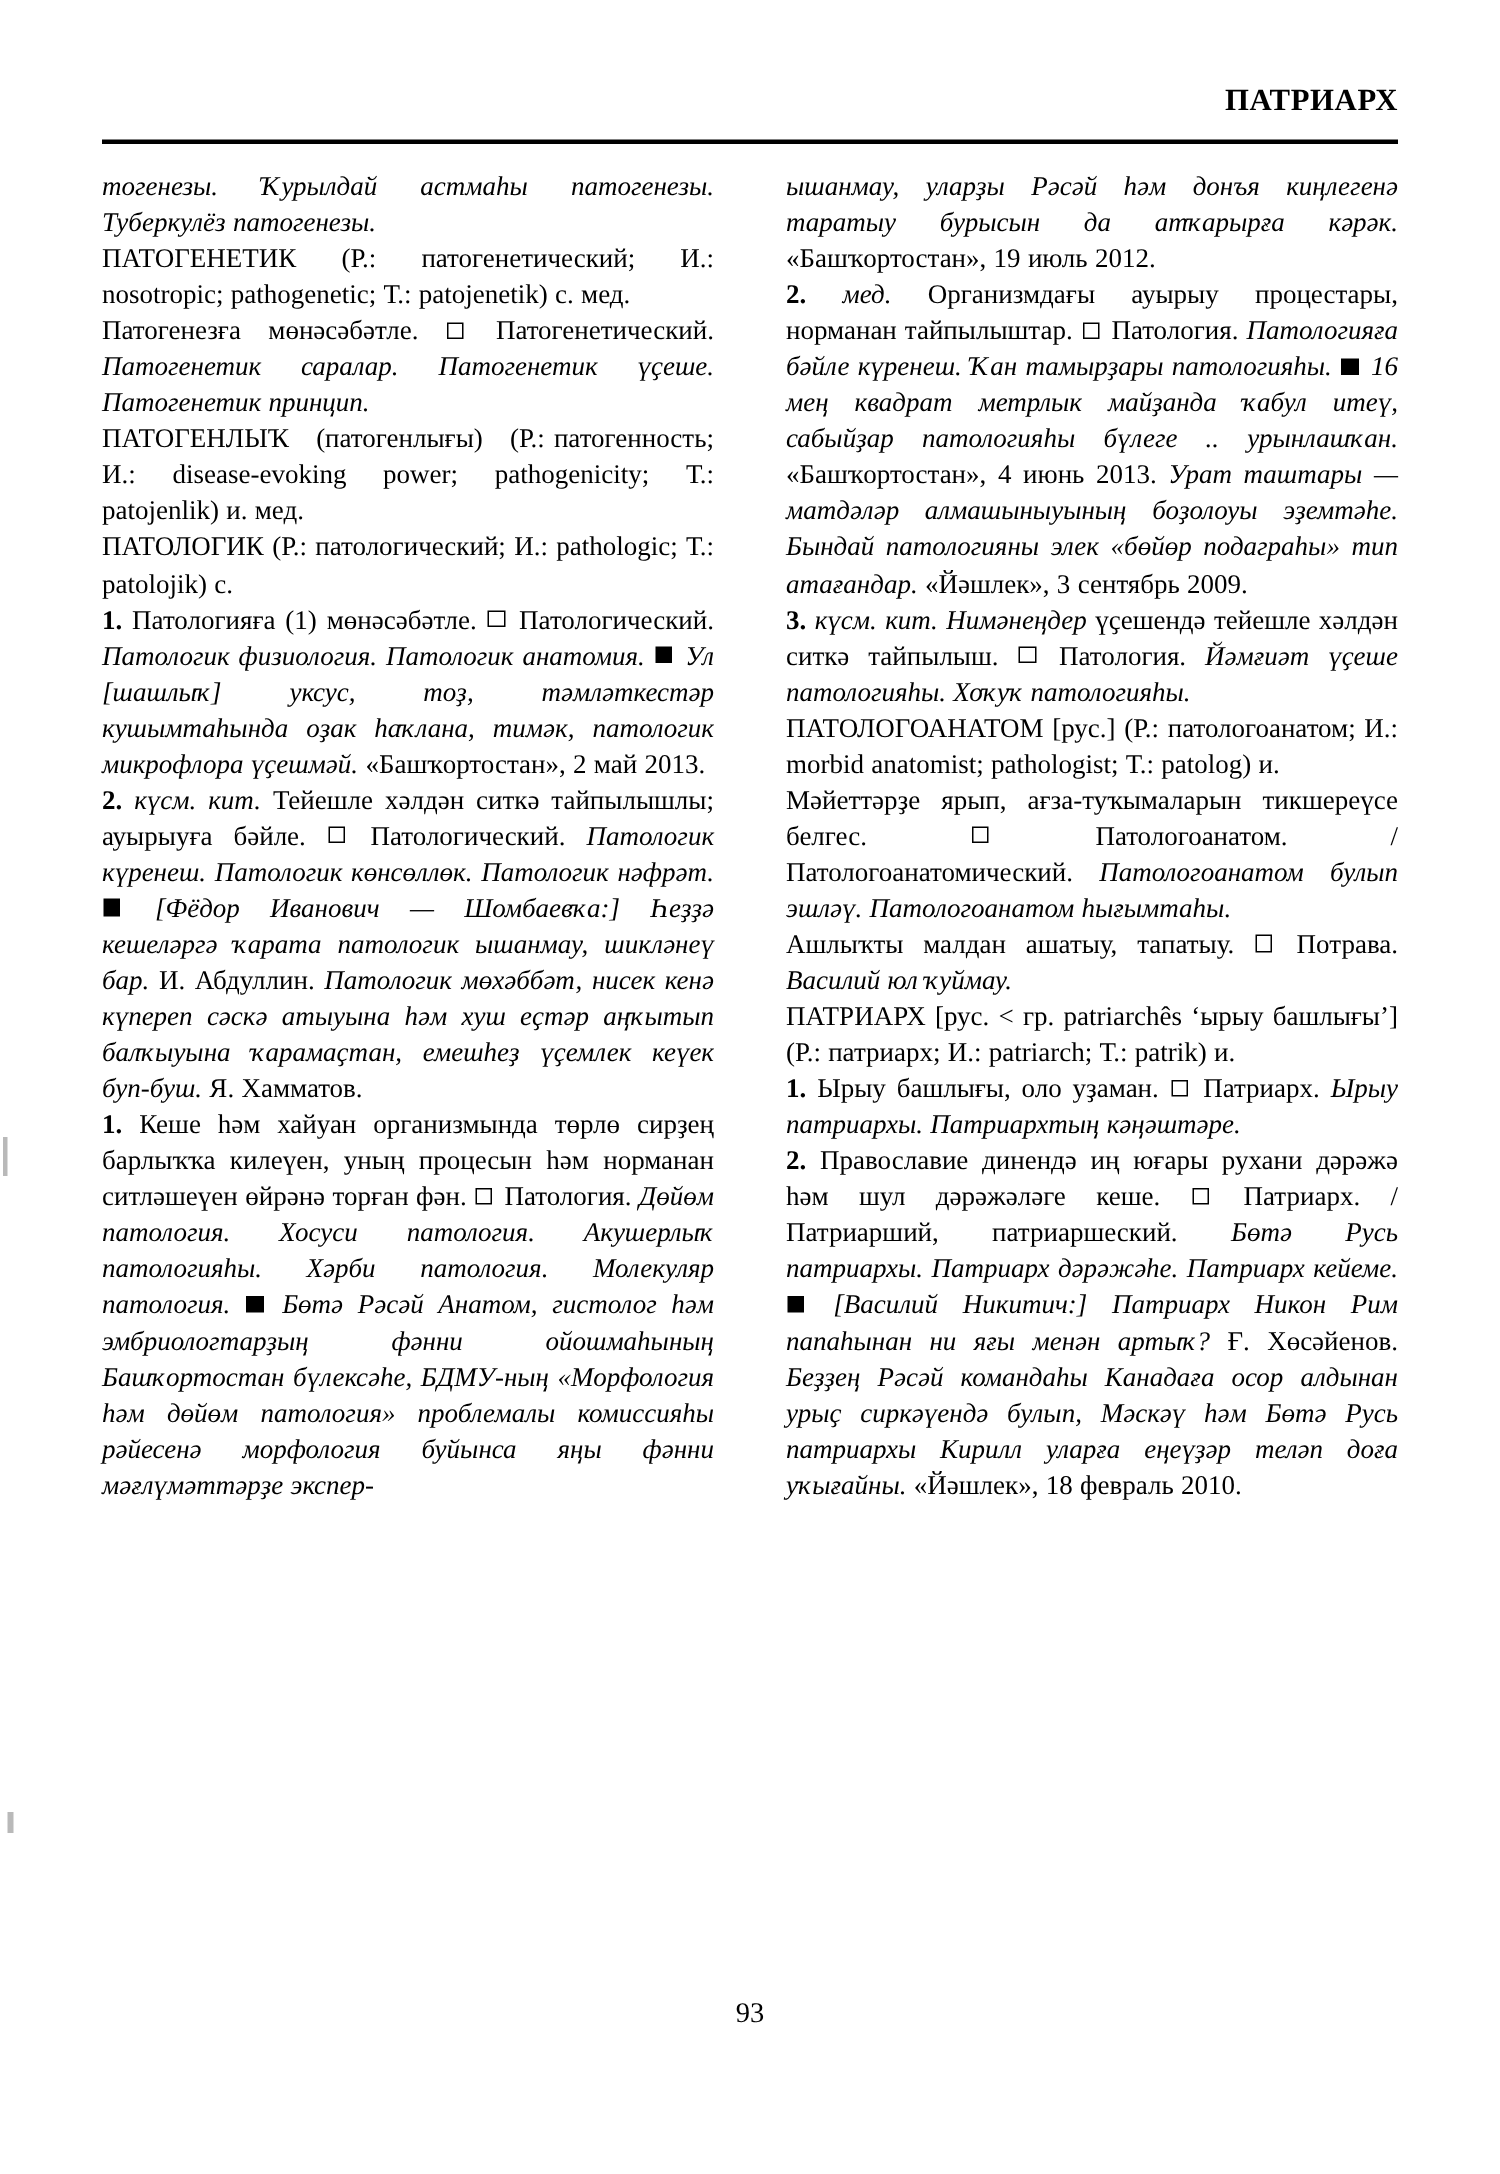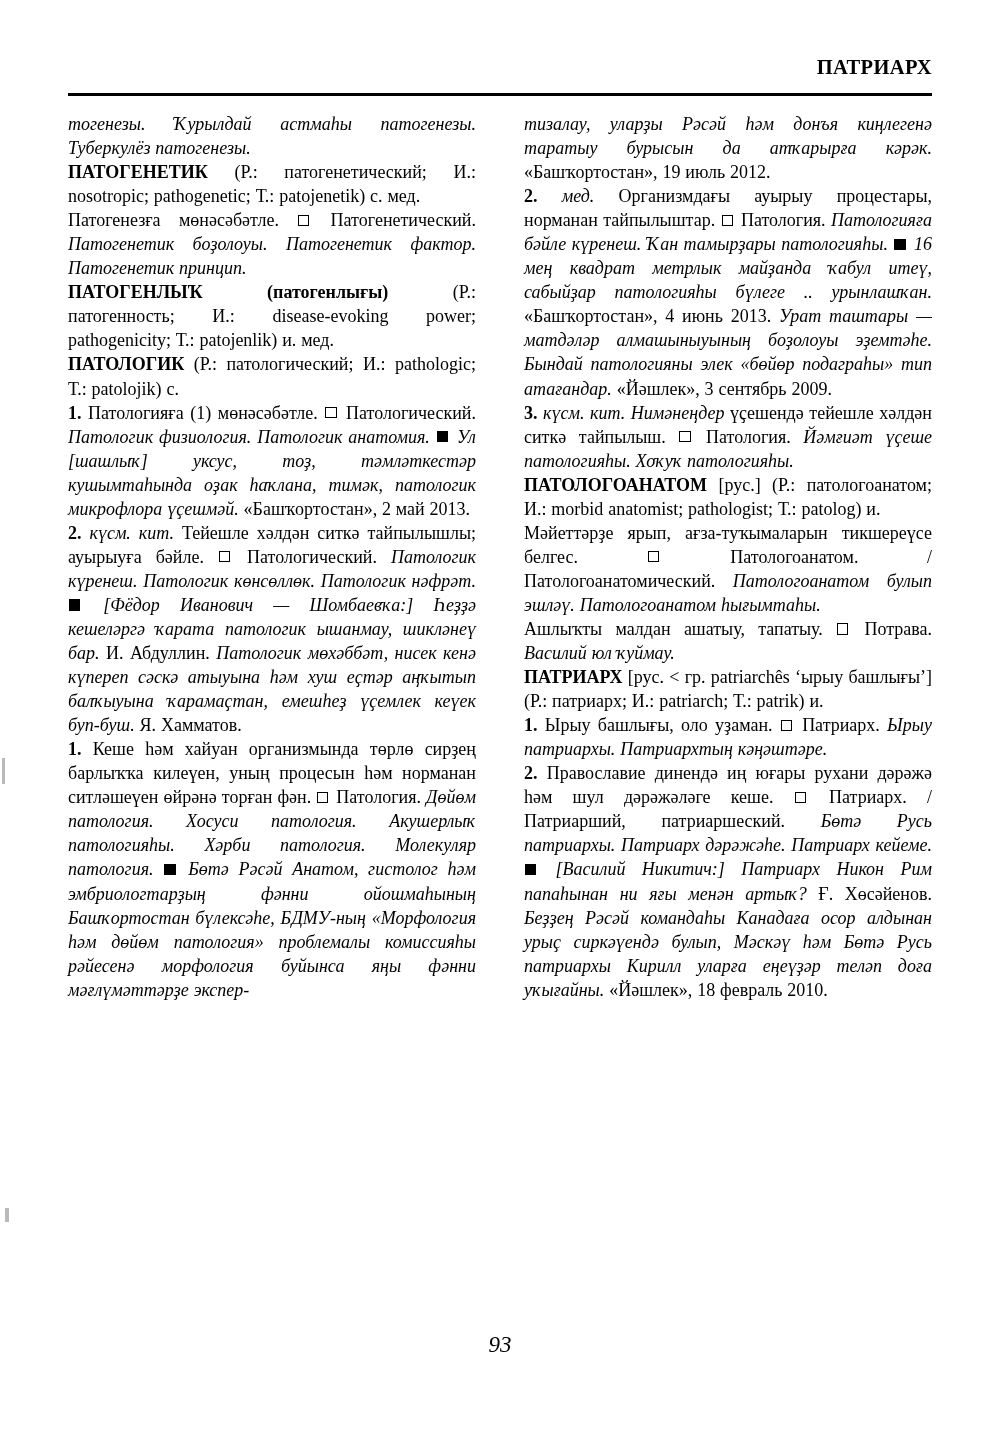--- a/index.html
+++ b/index.html
@@ -67,21 +67,21 @@
 
   .col p {
     margin: 0;
     text-indent: 0;
   }
   
   .cont { text-indent: 0; }
   
   .ind { text-indent: 22px; }
 
-  .hw        { font-weight: bold; margin-top: 32px; }
+  .hw        { font-weight: normal; margin-top: 32px; }
   .it        { font-style: italic; }
   .num       { font-weight: bold; }
 
   
   .mark-open, .mark-fill {
     display: inline-block;
     width: 0.62em;
     height: 0.62em;
     vertical-align: 0.02em;
     margin: 0 0.16em 0 0.06em;
@@ -92,22 +92,21 @@
   
   .col p { word-spacing: 0.02em; }
 
   
   .folio {
     position: absolute;
     left: 0;
     top: 1332px;
     width: 1000px;
     text-align: center;
-    font-size: 23px;
-    font-style: italic;
+    font-size: 19px;
   }
 
   
   .edge-mark {
     position: absolute;
     background: #b9b9b9;
   }
   .edge-1 { left: 2px;  top: 758px;  width: 3px; height: 26px; }
   .edge-2 { left: 5px;  top: 1208px; width: 4px; height: 14px; }
 </style>
@@ -122,38 +121,38 @@
   <div class="edge-mark edge-1"></div>
   <div class="edge-mark edge-2"></div>
 
   <div class="columns">
 
     <div class="col col-left">
 
       <p class="cont it">тогенезы. Ҡурылдай астмаһы патогенезы. Туберкулёз патогенезы.</p>
 
       <p class="ind"><span class="hw">ПАТОГЕНЕТИК</span> <span>(Р.: патогенетический; И.: nosotropic; pathogenetic; Т.: patojenetik) с. мед.</span></p>
-      <p class="ind"><span>Патогенезға мөнәсәбәтле. <span class="mark-open"></span> Патогенетический.</span> <span class="it">Патогенетик боҙолоуы. Патогенетик фактор. Патогенетик принцип.</span></p>
+      <p class="ind"><span>Патогенезға мөнәсәбәтле. <span class="mark-open"></span> Патогенетический.</span> <span class="it">Патогенетик саралар. Патогенетик үҫеше. Патогенетик принцип.</span></p>
 
       <p class="ind"><span class="hw">ПАТОГЕНЛЫҠ</span>&nbsp;&nbsp;&nbsp;<span class="hw">(патогенлығы)</span>&nbsp;&nbsp;&nbsp;<span>(Р.: патогенность; И.: disease-evoking power; pathogenicity; Т.: patojenlik) и. мед.</span></p>
 
       <p class="ind"><span class="hw">ПАТОЛОГИК</span> <span>(Р.: патологический; И.: pathologic; Т.: patolojik) с.</span></p>
 
       <p class="ind"><span class="num">1.</span> <span>Патологияға (1) мөнәсәбәтле. <span class="mark-open"></span> Патологический.</span> <span class="it">Патологик физиология. Патологик анатомия.</span> <span class="mark-fill"></span> <span class="it">Ул [шашлыҡ] уксус, тоҙ, тәмләткестәр кушымтаһында оҙак һаҡлана, тимәк, патологик микрофлора үҫешмәй.</span> <span>«Башҡортостан», 2 май 2013.</span></p>
 
       <p class="ind"><span class="num">2.</span> <span class="it">күсм. кит.</span> <span>Тейешле хәлдән ситкә тайпылышлы; ауырыуға бәйле. <span class="mark-open"></span> Патологический.</span> <span class="it">Патологик күренеш. Патологик көнсөллөк. Патологик нәфрәт.</span> <span class="mark-fill"></span> <span class="it">[Фёдор Иванович — Шомбаевҡа:] Һеҙҙә кешеләргә ҡарата патологик ышанмау, шикләнеү бар.</span> <span>И. Абдуллин.</span> <span class="it">Патологик мөхәббәт, нисек кенә күпереп сәскә атыуына һәм хуш еҫтәр аңҡытып балҡыуына ҡарамаҫтан, емешһеҙ үҫемлек кеүек буп-буш.</span> <span>Я. Хамматов.</span></p>
 
 
       <p class="ind"><span class="num">1.</span> <span>Кеше һәм хайуан организмында төрлө сирҙең барлыҡҡа килеүен, уның процесын һәм норманан ситләшеүен өйрәнә торған фән. <span class="mark-open"></span> Патология.</span> <span class="it">Дөйөм патология. Хосуси патология. Акушерлыҡ патологияһы. Хәрби патология. Молекуляр патология.</span> <span class="mark-fill"></span> <span class="it">Бөтә Рәсәй Анатом, гистолог һәм эмбриологтарҙың фәнни ойошмаһының Башҡортостан бүлексәһе, БДМУ-ның «Морфология һәм дөйөм патология» проблемалы комиссияһы рәйесенә морфология буйынса яңы фәнни мәғлүмәттәрҙе экспер-</span></p>
 
     </div>
 
     <div class="col col-right">
 
-      <p class="cont"><span class="it">тизалау, уларҙы Рәсәй һәм донъя киңлегенә таратыу бурысын да атҡарырға кәрәк.</span> <span>«Башҡортостан», 19 июль 2012.</span></p>
+      <p class="cont"><span class="it">ышанмау, уларҙы Рәсәй һәм донъя киңлегенә таратыу бурысын да атҡарырға кәрәк.</span> <span>«Башҡортостан», 19 июль 2012.</span></p>
 
       <p class="ind"><span class="num">2.</span> <span class="it">мед.</span> <span>Организмдағы ауырыу процестары, норманан тайпылыштар. <span class="mark-open"></span> Патология.</span> <span class="it">Патологияға бәйле күренеш. Ҡан тамырҙары патологияһы.</span> <span class="mark-fill"></span> <span class="it">16 мең квадрат метрлык майҙанда ҡабул итеү, сабыйҙар патологияһы бүлеге .. урынлашҡан.</span> <span>«Башҡортостан», 4 июнь 2013.</span> <span class="it">Урат таштары — матдәләр алмашыныуының боҙолоуы эҙемтәһе. Бындай патологияны элек «бөйөр подаграһы» тип атағандар.</span> <span>«Йәшлек», 3 сентябрь 2009.</span></p>
 
       <p class="ind"><span class="num">3.</span> <span class="it">күсм. кит.</span> <span class="it">Нимәнеңдер</span> <span>үҫешендә тейешле хәлдән ситкә тайпылыш. <span class="mark-open"></span> Патология.</span> <span class="it">Йәмғиәт үҫеше патологияһы. Хоҡуҡ патологияһы.</span></p>
 
       <p class="ind"><span class="hw">ПАТОЛОГОАНАТОМ</span> <span>[рус.]</span> <span>(Р.: патологоанатом; И.: morbid anatomist; pathologist; Т.: patolog) и.</span></p>
       <p class="ind"><span>Мәйеттәрҙе ярып, ағза-туҡымаларын тикшереүсе белгес. <span class="mark-open"></span> Патологоанатом. / Патологоанатомический.</span> <span class="it">Патологоанатом булып эшләү. Патологоанатом һығымтаһы.</span></p>
 
       <p class="ind"><span>Ашлыҡты малдан ашатыу, тапатыу. <span class="mark-open"></span> Потрава.</span> <span class="it">Василий юл ҡуймау.</span></p>
 

